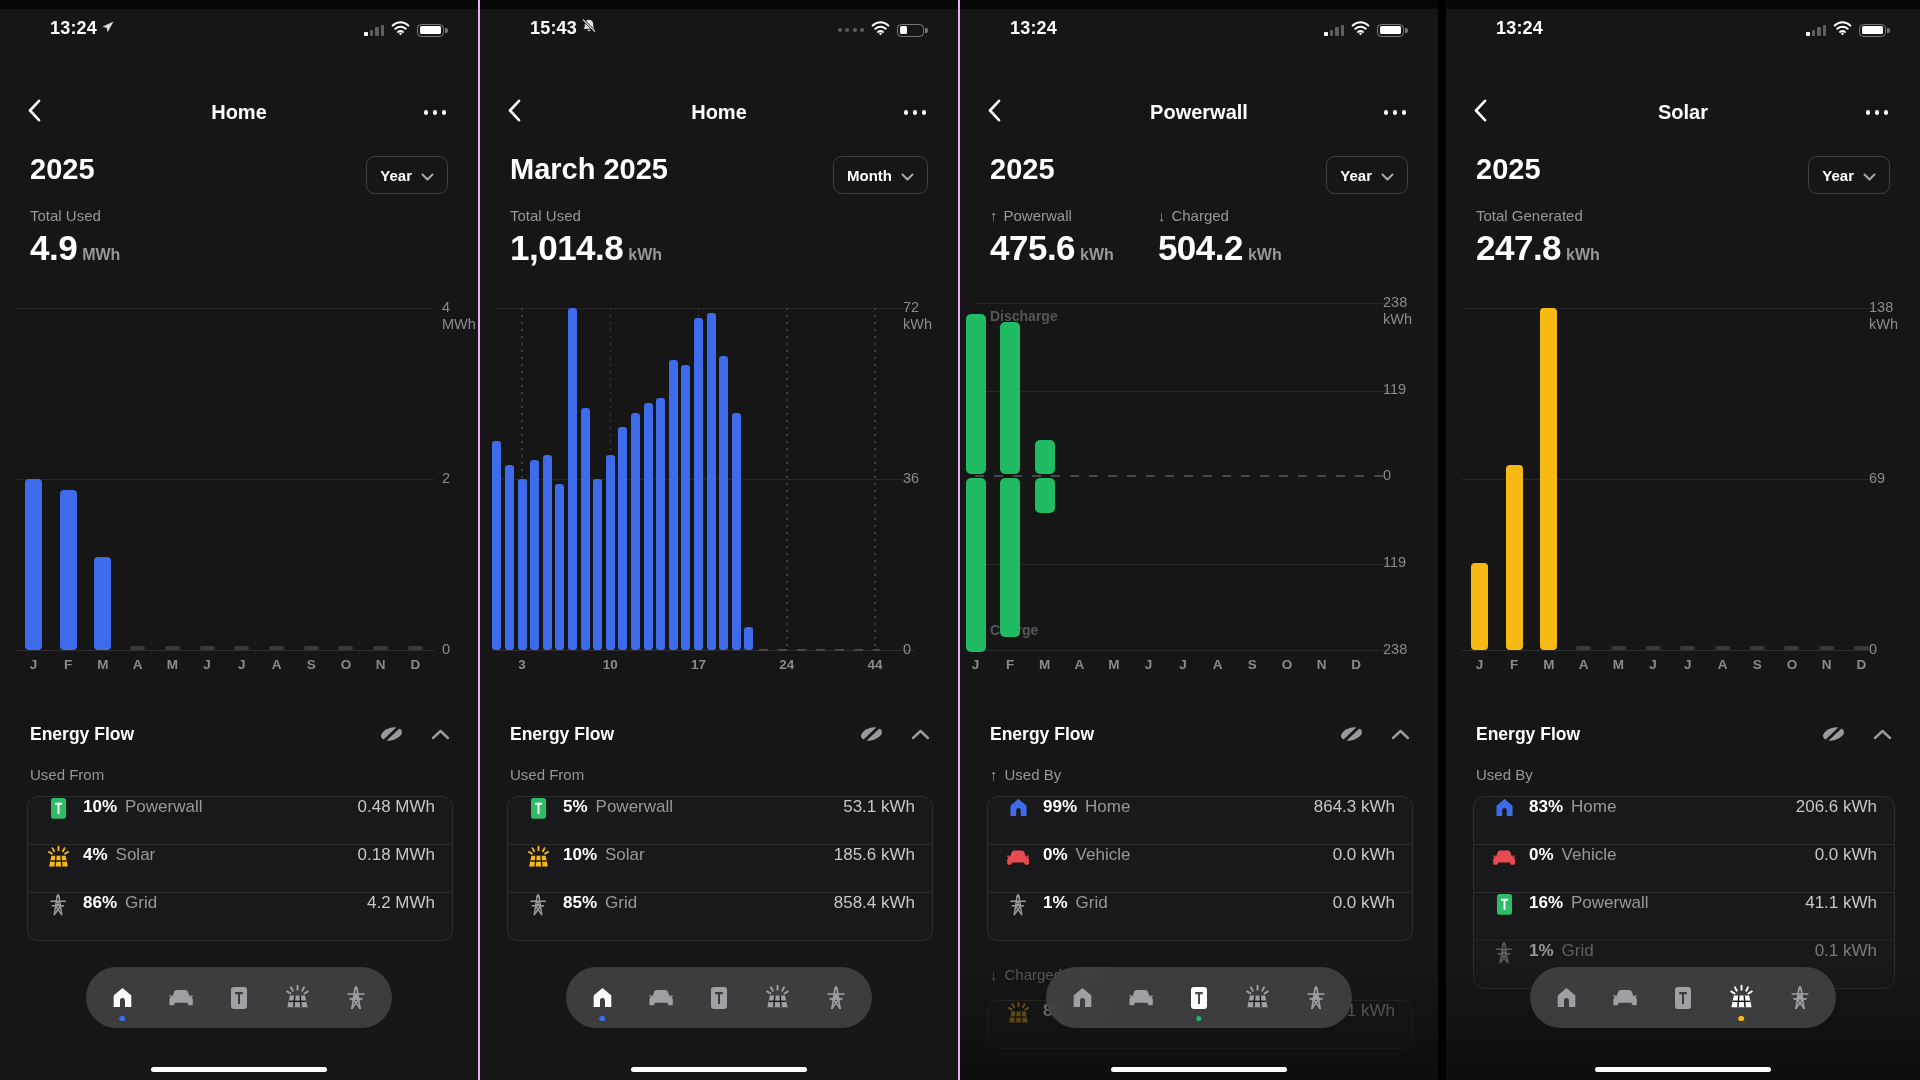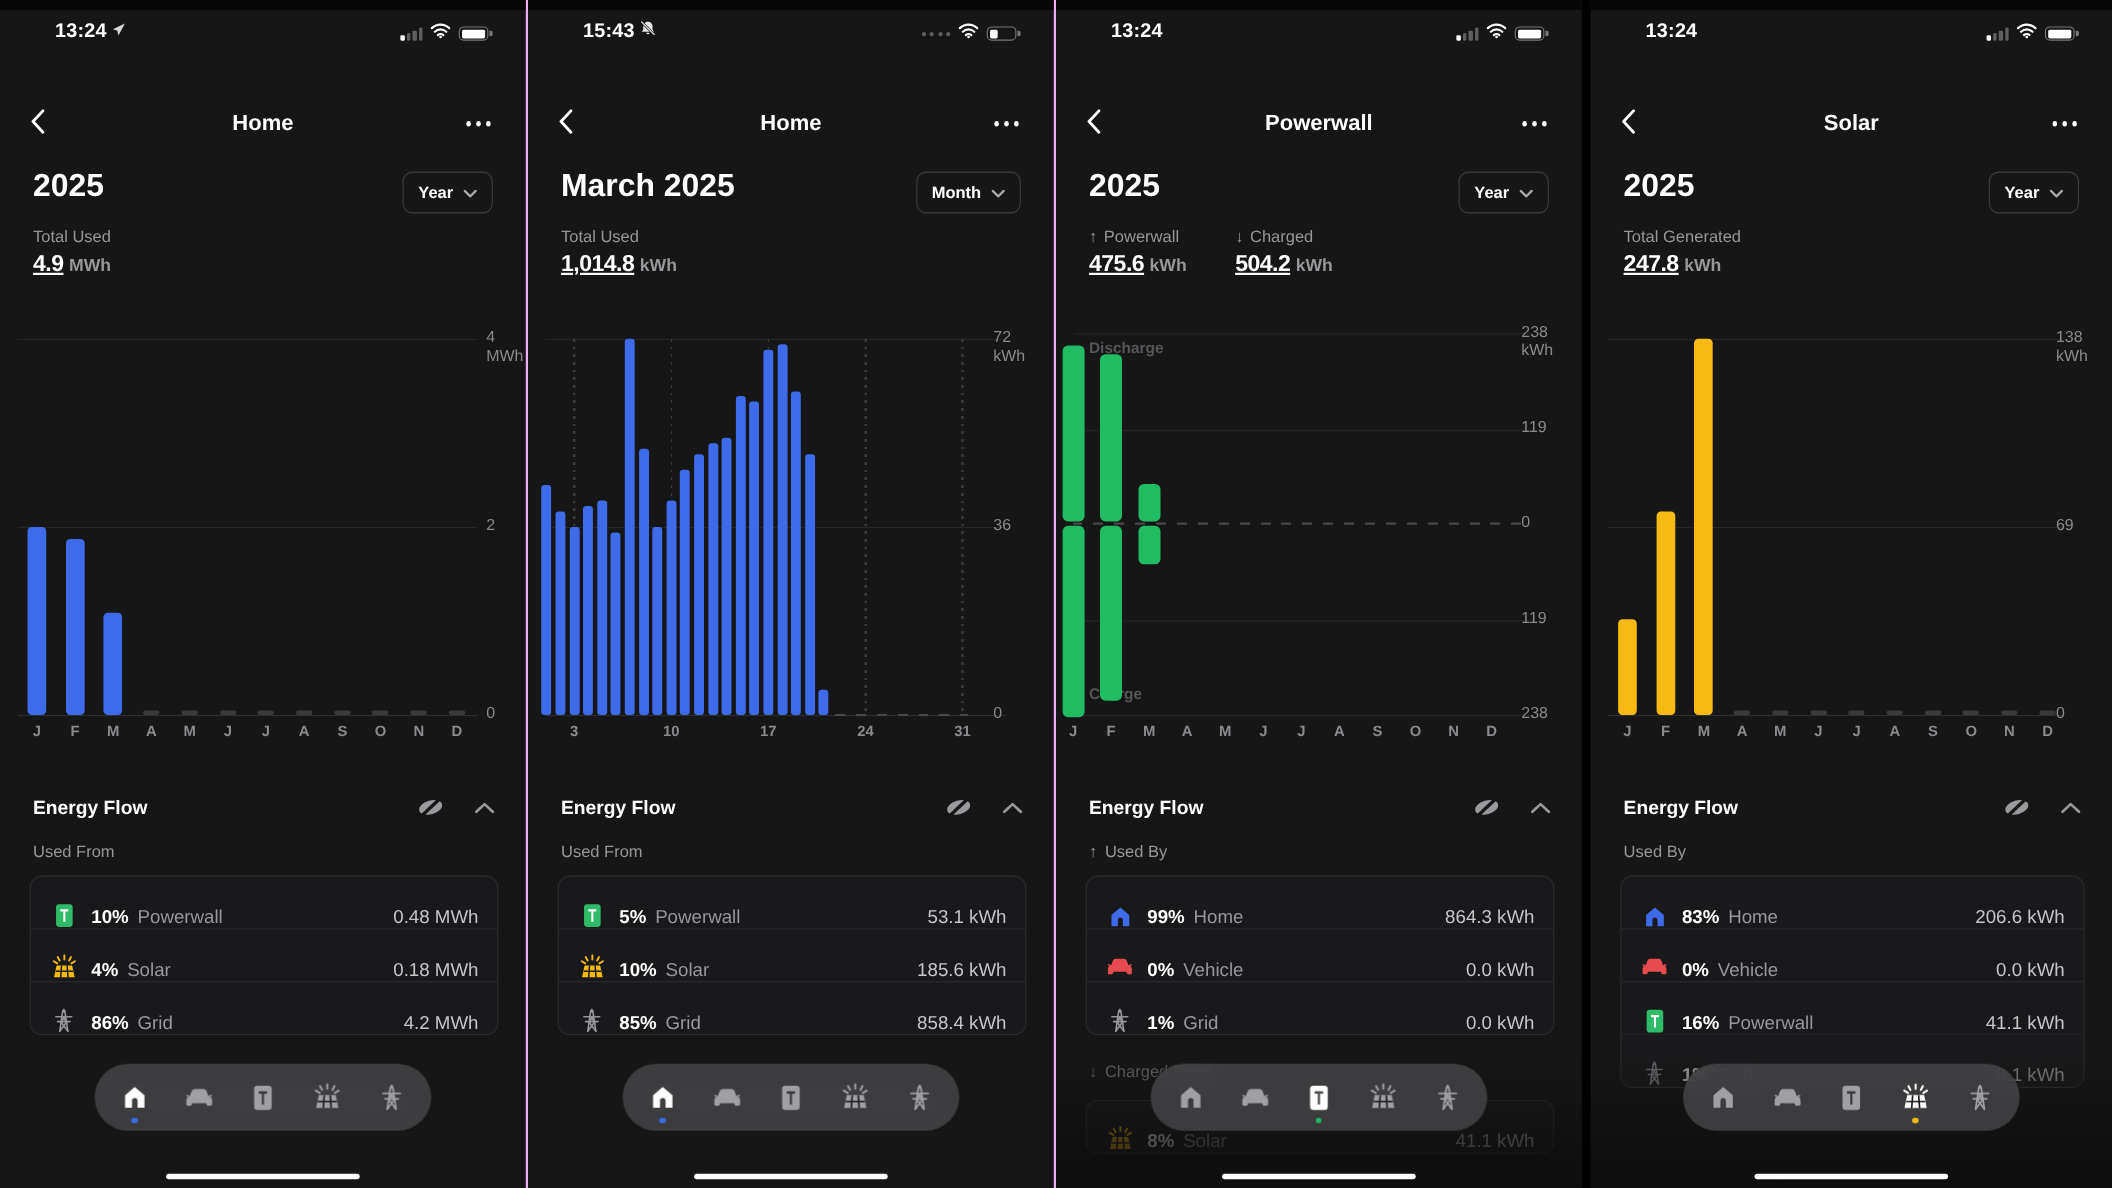--- a/index.html
+++ b/index.html
@@ -32,21 +32,21 @@
   .dots i{width:4.5px;height:4.5px;border-radius:50%;background:#fff;display:block;}
 
   
   .period-label{position:absolute;left:30px;top:153px;font-size:29px;font-weight:700;}
   .selector{position:absolute;right:30px;top:156px;height:38px;display:flex;align-items:center;gap:9px;
     padding:0 13px;border:1px solid #3e3e41;border-radius:9px;font-size:15px;font-weight:700;color:#fff;
     background:transparent;font-family:inherit;cursor:pointer;}
   .stats{position:absolute;left:30px;top:207px;display:flex;gap:44px;}
   .stat-label{font-size:15px;color:#97979b;display:flex;gap:6px;align-items:center;}
   .stat-line{margin-top:4px;display:flex;align-items:baseline;}
-  .stat-value{font-size:21px;font-weight:700;letter-spacing:-.5px;text-decoration:underline;}
+  .stat-value{font-size:35px;font-weight:700;letter-spacing:-.5px;}
   .stat-unit{font-size:16px;color:#97979b;font-weight:600;margin-left:5px;}
 
   
   .chart{position:absolute;left:0;top:300px;width:100%;height:372px;}
   .gline{position:absolute;left:16px;right:44px;height:1px;background:#27272a;}
   .gline.base{background:#2f2f33;}
   .vline{position:absolute;width:1.5px;
     background-image:repeating-linear-gradient(180deg,#3d3d40 0 2.5px,transparent 2.5px 7px);}
   .dash-seg{position:absolute;height:2px;border-radius:1px;
     background-image:repeating-linear-gradient(90deg,#48484b 0 9px,transparent 9px 19px);}
@@ -59,21 +59,21 @@
   
   .ef{position:absolute;left:0;top:722px;width:100%;height:358px;}
   .ef-head{position:absolute;left:30px;right:28px;top:0;display:flex;align-items:center;}
   .ef-title{font-size:17.5px;font-weight:700;}
   .ef-icons{margin-left:auto;display:flex;gap:26px;align-items:center;}
   .ef-icons span{cursor:pointer;display:flex;}
   .ef-sub{position:absolute;left:30px;font-size:15px;color:#97979b;display:flex;gap:7px;}
   .ef-sub span:empty{display:none;}
   .ef-card{position:absolute;left:27px;right:25px;border:1px solid #2c2c2f;border-radius:11px;
     overflow:hidden;background:#19191b;}
-  .ef-row{display:flex;align-items:flex-end;height:47px;padding:0 17px;}
+  .ef-row{display:flex;align-items:flex-start;height:47px;padding:0 17px;}
   .ef-row + .ef-row{border-top:1px solid #2c2c2f;}
   .ef-ic{width:26px;display:flex;justify-content:center;align-items:center;}
   .ef-pct{font-size:17px;font-weight:700;margin-left:12px;}
   .ef-lab{font-size:17px;color:#98989c;margin-left:8px;}
   .ef-val{margin-left:auto;font-size:17px;color:#c6c6c9;}
   .faded{opacity:.55;}
 
   
   .bfade{position:absolute;left:0;right:0;bottom:0;height:120px;z-index:3;pointer-events:none;
     background:linear-gradient(180deg,rgba(22,22,22,0),rgba(12,12,12,.85));}
@@ -378,21 +378,21 @@
         <div class="gline base" style="top: 350px;"></div>
         <div class="vline" style="left: 41.264px; top: 8px; height: 342px;"></div>
         <div class="xlab" style="left: 42.014px; top: 357px;">3</div>
         <div class="vline" style="left: 129.513px; top: 8px; height: 342px;"></div>
         <div class="xlab" style="left: 130.263px; top: 357px;">10</div>
         <div class="vline" style="left: 217.762px; top: 8px; height: 342px;"></div>
         <div class="xlab" style="left: 218.512px; top: 357px;">17</div>
         <div class="vline" style="left: 306.011px; top: 8px; height: 342px;"></div>
         <div class="xlab" style="left: 306.761px; top: 357px;">24</div>
         <div class="vline" style="left: 394.26px; top: 8px; height: 342px;"></div>
-        <div class="xlab" style="left: 395.01px; top: 357px;">31</div>
+        <div class="xlab" style="left: 395.01px; top: 357px;">44</div>
         <div class="dash-seg" style="left: 279.026px; top: 349px; width: 121.027px;"></div>
         <div class="bar" style="left: 12.3px; width: 9px; top: 141px; height: 209px; background: rgb(61, 107, 234); border-radius: 3px;"></div>
         <div class="bar" style="left: 24.907px; width: 9px; top: 164.75px; height: 185.25px; background: rgb(61, 107, 234); border-radius: 3px;"></div>
         <div class="bar" style="left: 37.514px; width: 9px; top: 179px; height: 171px; background: rgb(61, 107, 234); border-radius: 3px;"></div>
         <div class="bar" style="left: 50.121px; width: 9px; top: 160px; height: 190px; background: rgb(61, 107, 234); border-radius: 3px;"></div>
         <div class="bar" style="left: 62.728px; width: 9px; top: 155.25px; height: 194.75px; background: rgb(61, 107, 234); border-radius: 3px;"></div>
         <div class="bar" style="left: 75.335px; width: 9px; top: 183.75px; height: 166.25px; background: rgb(61, 107, 234); border-radius: 3px;"></div>
         <div class="bar" style="left: 87.942px; width: 9px; top: 8px; height: 342px; background: rgb(61, 107, 234); border-radius: 3px;"></div>
         <div class="bar" style="left: 100.549px; width: 9px; top: 107.75px; height: 242.25px; background: rgb(61, 107, 234); border-radius: 3px;"></div>
         <div class="bar" style="left: 113.156px; width: 9px; top: 179px; height: 171px; background: rgb(61, 107, 234); border-radius: 3px;"></div>

